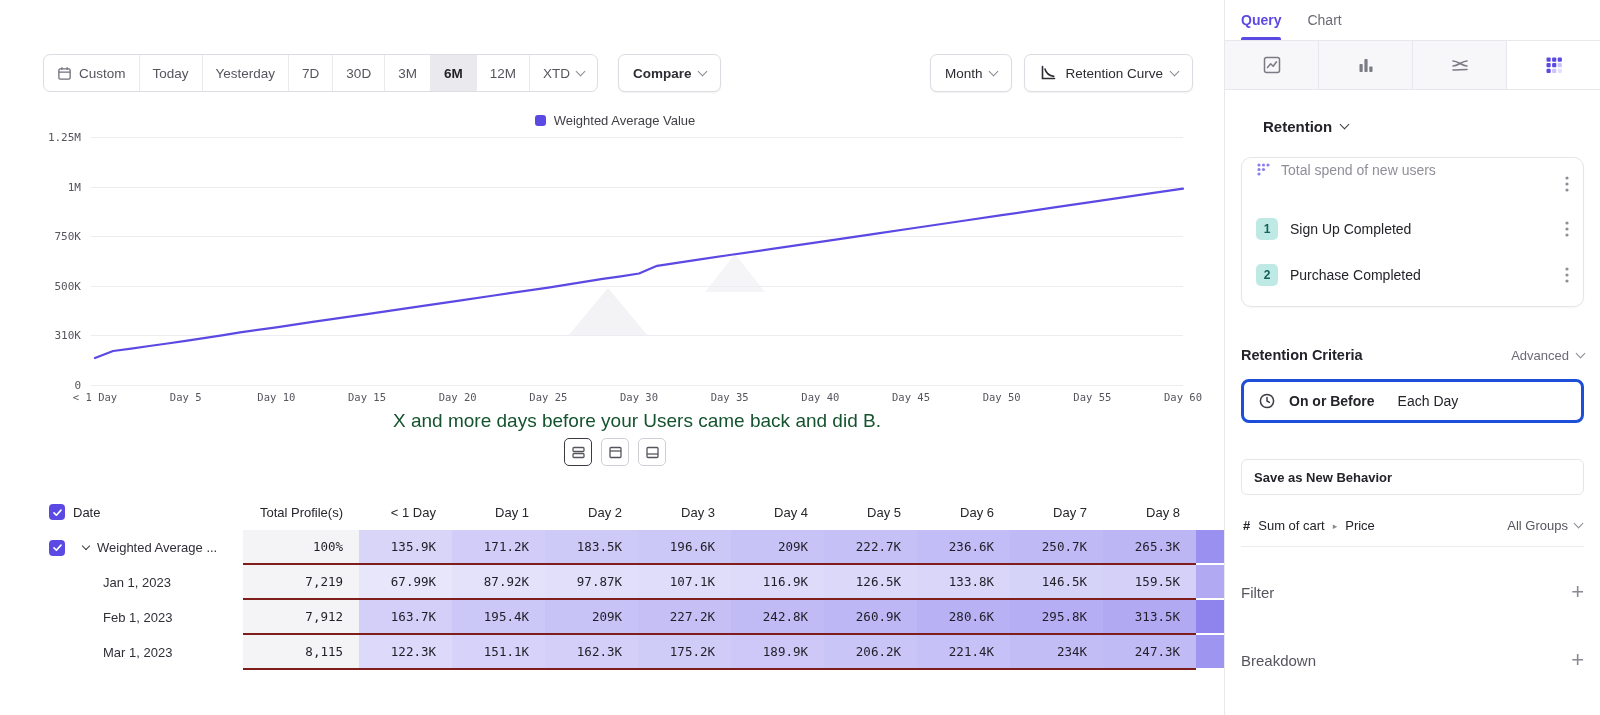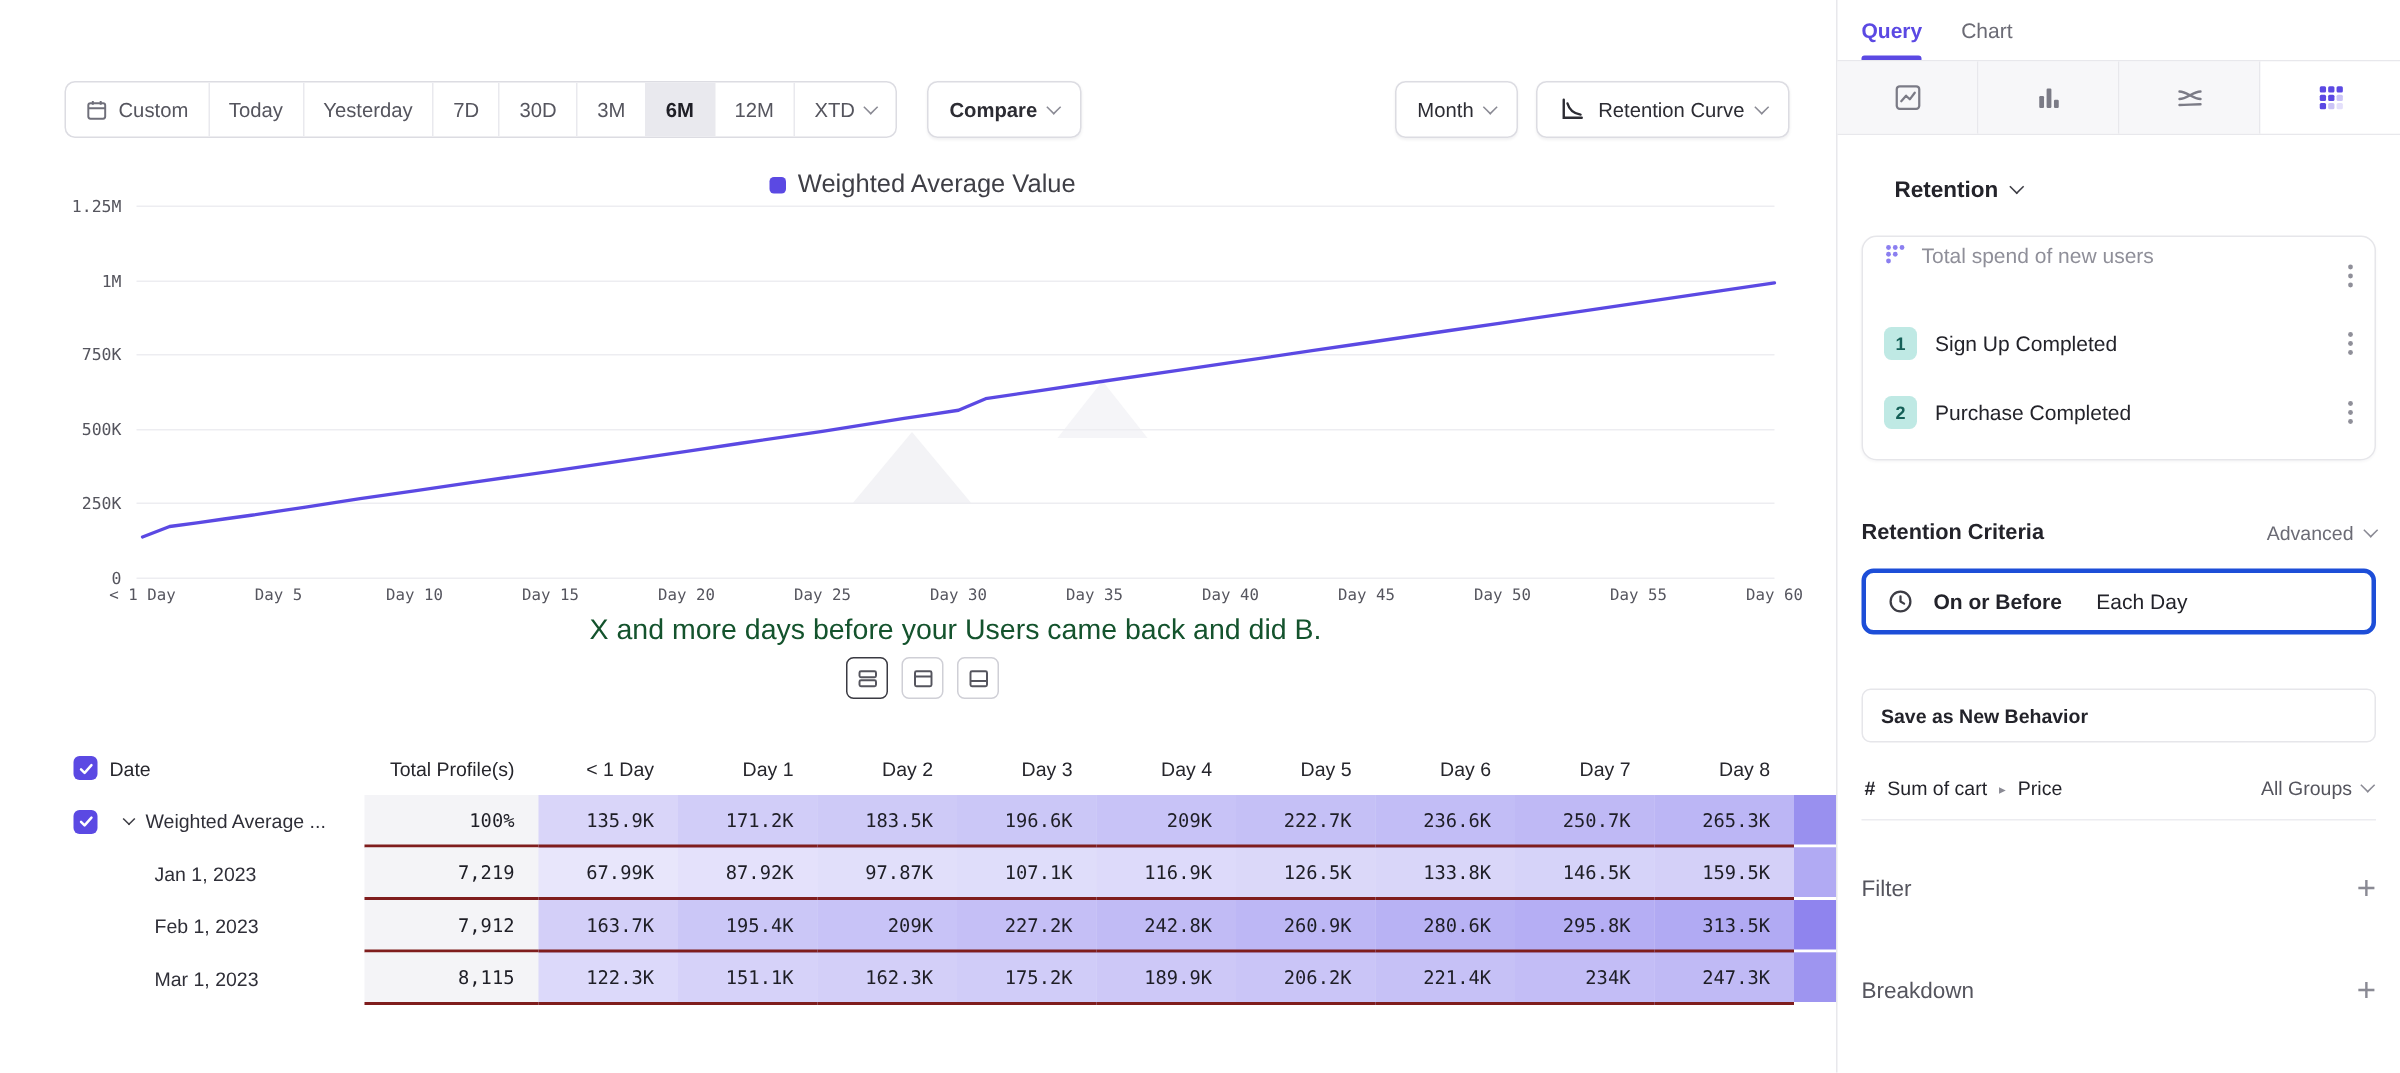--- a/index.html
+++ b/index.html
@@ -21,21 +21,21 @@
   .btn { display:flex; align-items:center; height:38px; padding:0 14px; gap:8px;
          border:1px solid #dcdce2; border-radius:7px; background:#fff; font-size:13.5px;
          font-weight:600; color:#2c2c33; cursor:pointer; box-shadow:0 1px 2px rgba(25,25,40,.06); }
   .right-group { margin-left:auto; display:flex; gap:12px; }
   .chev { display:inline-block; width:7px; height:7px; border-right:1.6px solid #8a8a94;
           border-bottom:1.6px solid #8a8a94; transform:rotate(45deg); margin-top:-4px; }
   .chev.dark { border-color:#3c3c44; }
 
   
   .legend { position:absolute; top:113px; left:0; width:1224px; display:flex;
-            justify-content:center; align-items:center; gap:8px; font-size:17px; color:#3f3f46; }
+            justify-content:center; align-items:center; gap:8px; font-size:13px; color:#3f3f46; }
   .legend-swatch { width:11px; height:11px; border-radius:3px; }
   .gridline { position:absolute; left:88px; width:1092px; height:1px; background:#ededf1; }
   .ytick { position:absolute; left:18px; width:60px; text-align:right; font-size:11px;
            color:#55555e; font-family:"DejaVu Sans Mono", monospace; }
   .xtick { position:absolute; top:391px; width:90px; text-align:center; font-size:10.5px;
            color:#55555e; font-family:"DejaVu Sans Mono", monospace; }
   .caption { position:absolute; top:410px; left:88px; width:1092px; text-align:center;
              font-size:19px; color:#14532d; }
   .tri { position:absolute; width:0; height:0; }
 
@@ -180,21 +180,21 @@
     <span>Weighted Average Value</span>
   </div>
 
   <div class="tri" style="left:565px;top:288px;border-left:40px solid transparent;border-right:40px solid transparent;border-bottom:48px solid #f3f3f6;"></div>
   <div class="tri" style="left:702px;top:254px;border-left:30px solid transparent;border-right:30px solid transparent;border-bottom:38px solid #f5f5f8;"></div>
 
   <div id="plot">
       <div class="gridline" style="top: 385px;"></div>
       <div class="ytick" style="top: 379px;">0</div>
       <div class="gridline" style="top: 335.4px;"></div>
-      <div class="ytick" style="top: 329.4px;">250K</div>
+      <div class="ytick" style="top: 329.4px;">310K</div>
       <div class="gridline" style="top: 285.8px;"></div>
       <div class="ytick" style="top: 279.8px;">500K</div>
       <div class="gridline" style="top: 236.2px;"></div>
       <div class="ytick" style="top: 230.2px;">750K</div>
       <div class="gridline" style="top: 186.6px;"></div>
       <div class="ytick" style="top: 180.6px;">1M</div>
       <div class="gridline" style="top: 137px;"></div>
       <div class="ytick" style="top: 131px;">1.25M</div>
       <div class="xtick" style="left: 47px;">&lt; 1 Day</div>
       <div class="xtick" style="left: 137.667px;">Day 5</div>

